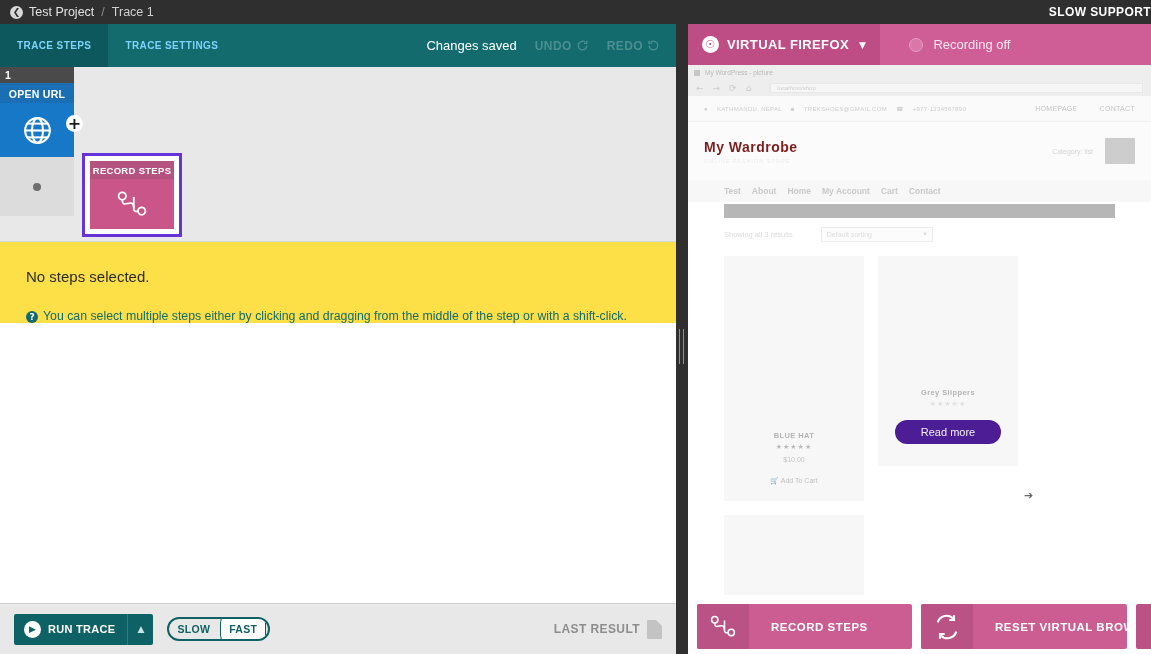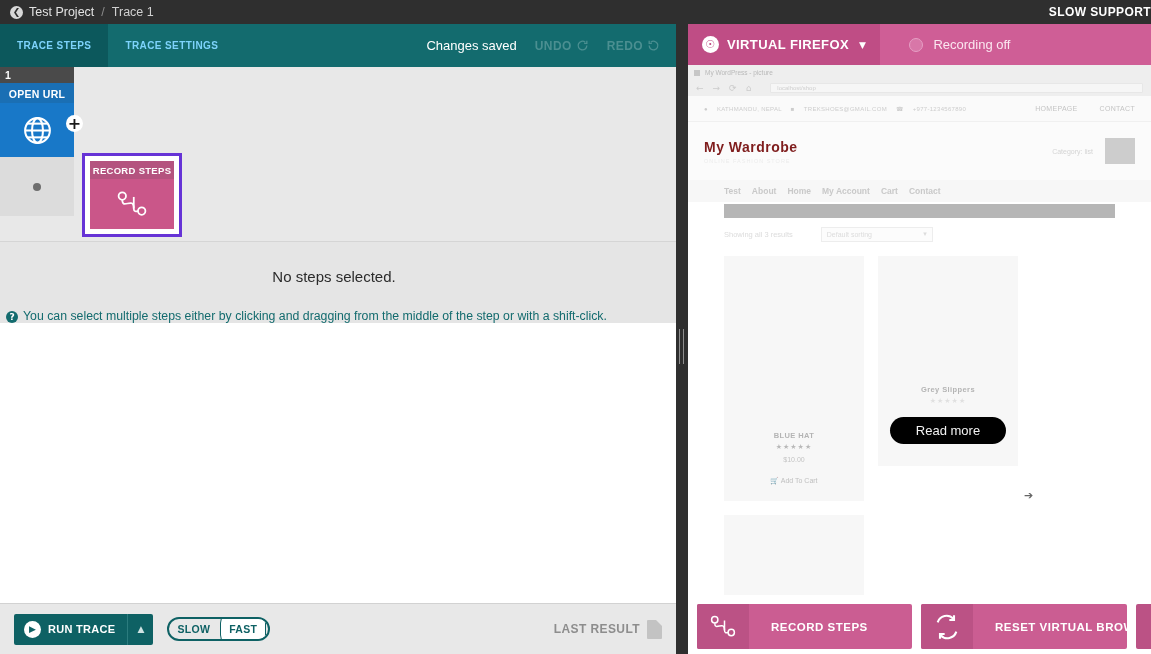--- a/index.html
+++ b/index.html
@@ -103,21 +103,21 @@
     display: flex; flex-direction: column; align-items: center;
   }
   .rec-card .lbl {
     width: 100%; text-align: center; color: #ffffff;
     font-size: 9.5px; font-weight: bold; letter-spacing: .3px;
     padding: 4px 0 3px; background: #b4537f;
   }
   .rec-card .ic { flex: 1; display: flex; align-items: center; justify-content: center; }
 
   
-  .infoarea { padding: 26px 14px 0 6px; background: #e5e5e5; text-align: center; }
+  .infoarea { padding: 26px 14px 0 26px; background: #fde047; }
   .nosel { font-size: 15px; color: #2b2b2b; }
   .hintrow { display: flex; align-items: flex-start; gap: 5px; margin-top: 24px; }
   .hintrow .q {
     width: 12px; height: 12px; border-radius: 50%;
     background: #136b6e; color: #ffffff; font-size: 9px; font-weight: bold;
     display: inline-flex; align-items: center; justify-content: center;
     flex: none; margin-top: 2px; font-family: "DejaVu Sans", sans-serif;
   }
   .hinttext { font-size: 12.3px; color: #136b6e; }
 
@@ -264,21 +264,21 @@
   }
   .card.tall { height: 245px; }
   .card.short { height: 210px; }
   .card .spacer { flex: 1; }
   .p-title { font-size: 7.5px; color: #b4b4b4; font-weight: bold; letter-spacing: .4px; }
   .stars { font-size: 7px; color: #b8b8b8; letter-spacing: 1px; margin-top: 3px; }
   .stars.empty { color: #e0e0e0; }
   .p-price { font-size: 7px; color: #c4c4c4; margin-top: 5px; }
   .p-cart { font-size: 7px; color: #c0c0c0; margin-top: 14px; margin-bottom: 16px; }
   .readmore {
-    background: #000000; color: #f2f2f2; font-size: 13px;
+    background: #4c1d95; color: #f2f2f2; font-size: 11px;
     border-radius: 20px; padding: 6px 26px; margin-top: 12px; margin-bottom: 22px;
   }
   .card-row2 { padding: 14px 36px 0 36px; background: #ffffff; }
   .card3 { width: 140px; height: 80px; background: #f7f7f7; }
   .site-cursor {
     position: absolute; left: 336px; top: 239px;
     width: 0; height: 0; color: #666;
     font-size: 11px; font-family: "DejaVu Sans", sans-serif;
   }
 

